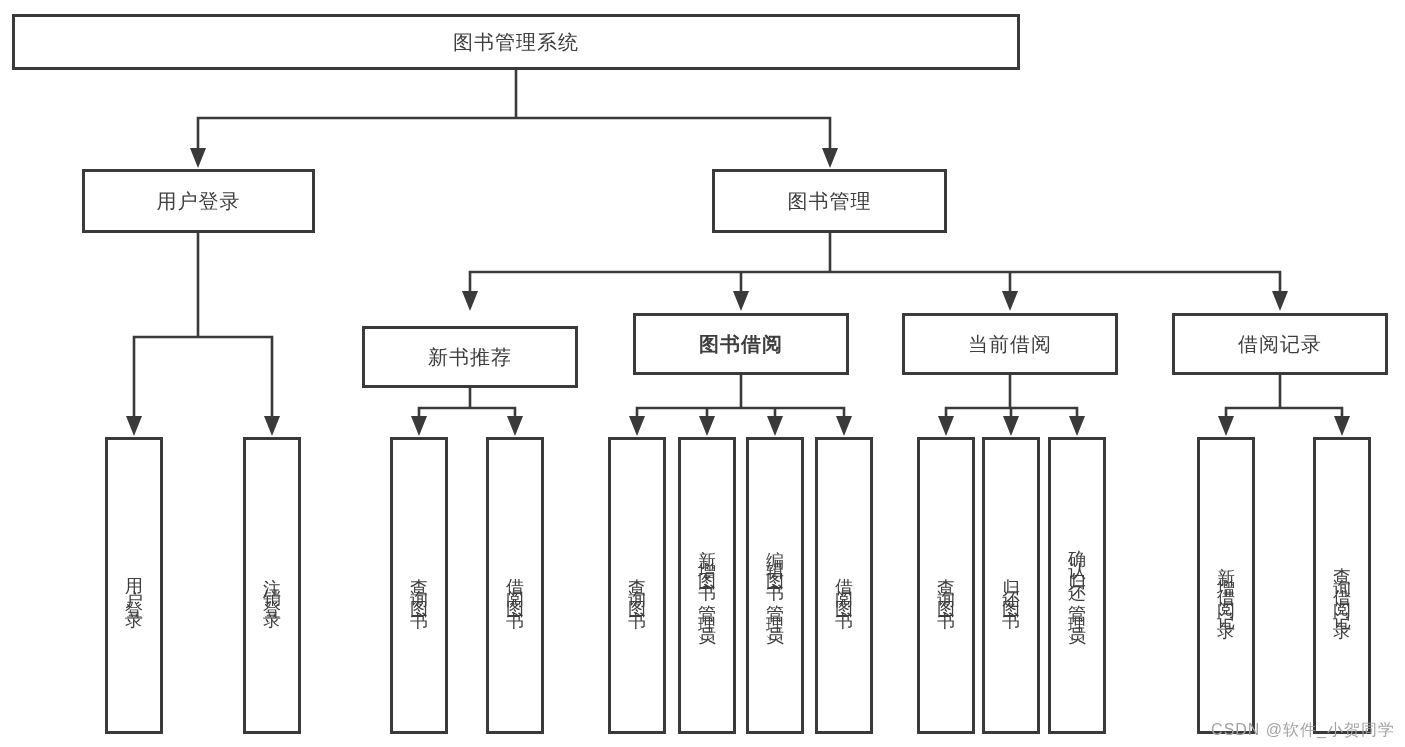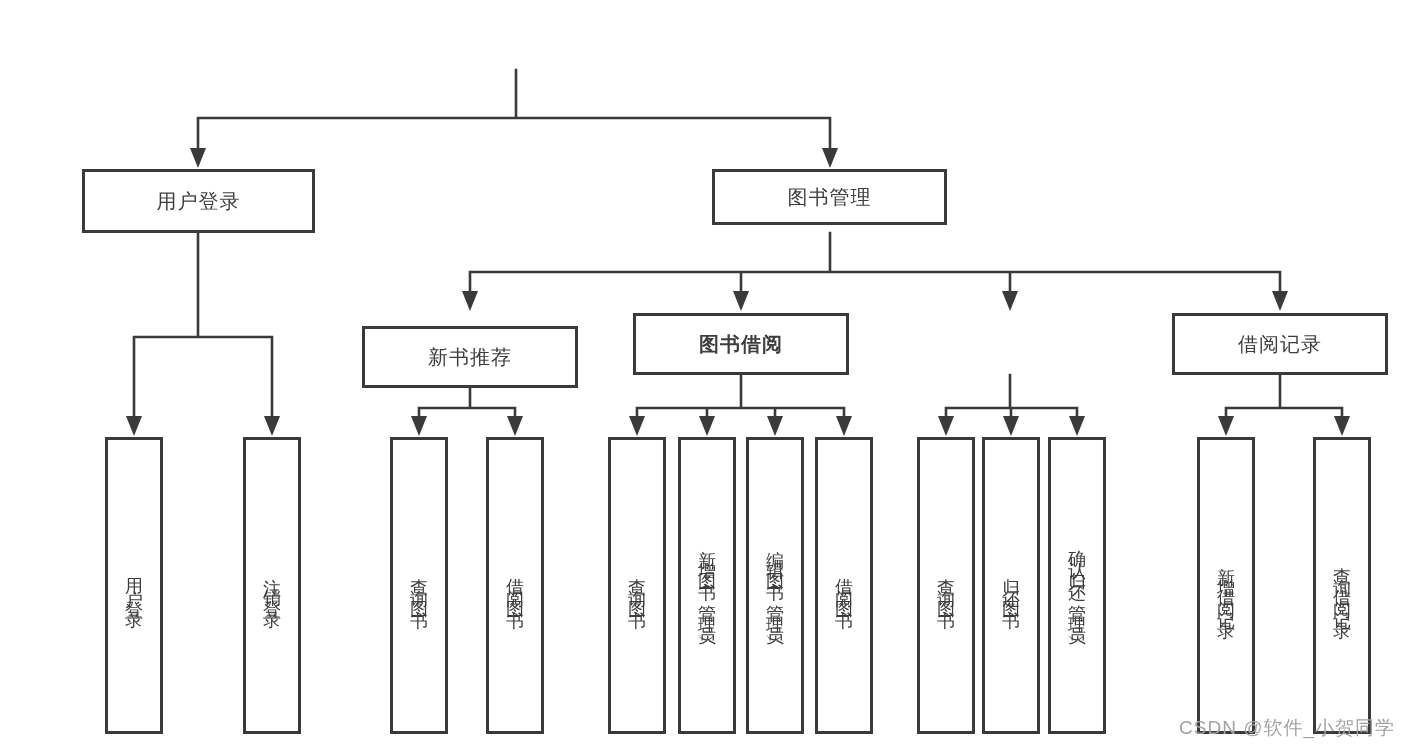--- a/index.html
+++ b/index.html
@@ -44,21 +44,21 @@
   .box.v .vtext {
     writing-mode: vertical-rl;
     text-orientation: mixed;
     font-size: 18px;
     letter-spacing: 11px;
     line-height: 1;
     white-space: nowrap;
   }
   #node-root       { left: 12px;  top: 14px;  width: 1008px; height: 56px; }
   #node-user-login { left: 82px;  top: 169px; width: 233px;  height: 64px; }
-  #node-book-mgmt  { left: 712px; top: 169px; width: 235px;  height: 56px; }
+  #node-book-mgmt  { left: 712px; top: 169px; width: 235px;  height: 64px; }
   .l3 { top: 313px; width: 216px; height: 62px; }
   #node-new-book   { left: 362px; margin-top: 13px; }
   #node-borrowing  { left: 633px; font-weight: bold; }
   #node-current    { left: 902px; }
   #node-records    { left: 1172px; }
 
   #leaf-login   { left: 105px; }
   #leaf-logout  { left: 243px; }
   #leaf-q1      { left: 390px; }
   #leaf-b1      { left: 486px; }
@@ -69,21 +69,21 @@
   #leaf-q3      { left: 917px; }
   #leaf-return  { left: 982px; }
   #leaf-confirm { left: 1048px; }
   #leaf-addrec  { left: 1197px; }
   #leaf-qrec    { left: 1313px; }
 
   #watermark {
     position: absolute;
     right: 10px;
     bottom: 6px;
-    font-size: 19px;
+    font-size: 16px;
     color: #a3a3a3;
     letter-spacing: 1px;
     z-index: 5;
   }
 </style>
 </head>
 <body>
 
 <div id="stage">
 
@@ -111,26 +111,28 @@
       <polygon points="767,416 783,416 775,436"></polygon>
       <polygon points="836,416 852,416 844,436"></polygon>
       <polygon points="938,416 954,416 946,436"></polygon>
       <polygon points="1003,416 1019,416 1011,436"></polygon>
       <polygon points="1069,416 1085,416 1077,436"></polygon>
       <polygon points="1218,416 1234,416 1226,436"></polygon>
       <polygon points="1334,416 1350,416 1342,436"></polygon>
     </g>
   </svg>
 
+  <div class="box h" id="node-root">图书管理系统</div>
 
   <div class="box h" id="node-user-login">用户登录</div>
   <div class="box h" id="node-book-mgmt">图书管理</div>
 
   <div class="box h l3" id="node-new-book">新书推荐</div>
   <div class="box h l3" id="node-borrowing">图书借阅</div>
+  <div class="box h l3" id="node-current">当前借阅</div>
   <div class="box h l3" id="node-records">借阅记录</div>
 
   <div class="box v" id="leaf-login">
     <span class="vtext">用户登录</span>
   </div>
   <div class="box v" id="leaf-logout">
     <span class="vtext">注销登录</span>
   </div>
 
   <div class="box v" id="leaf-q1">

